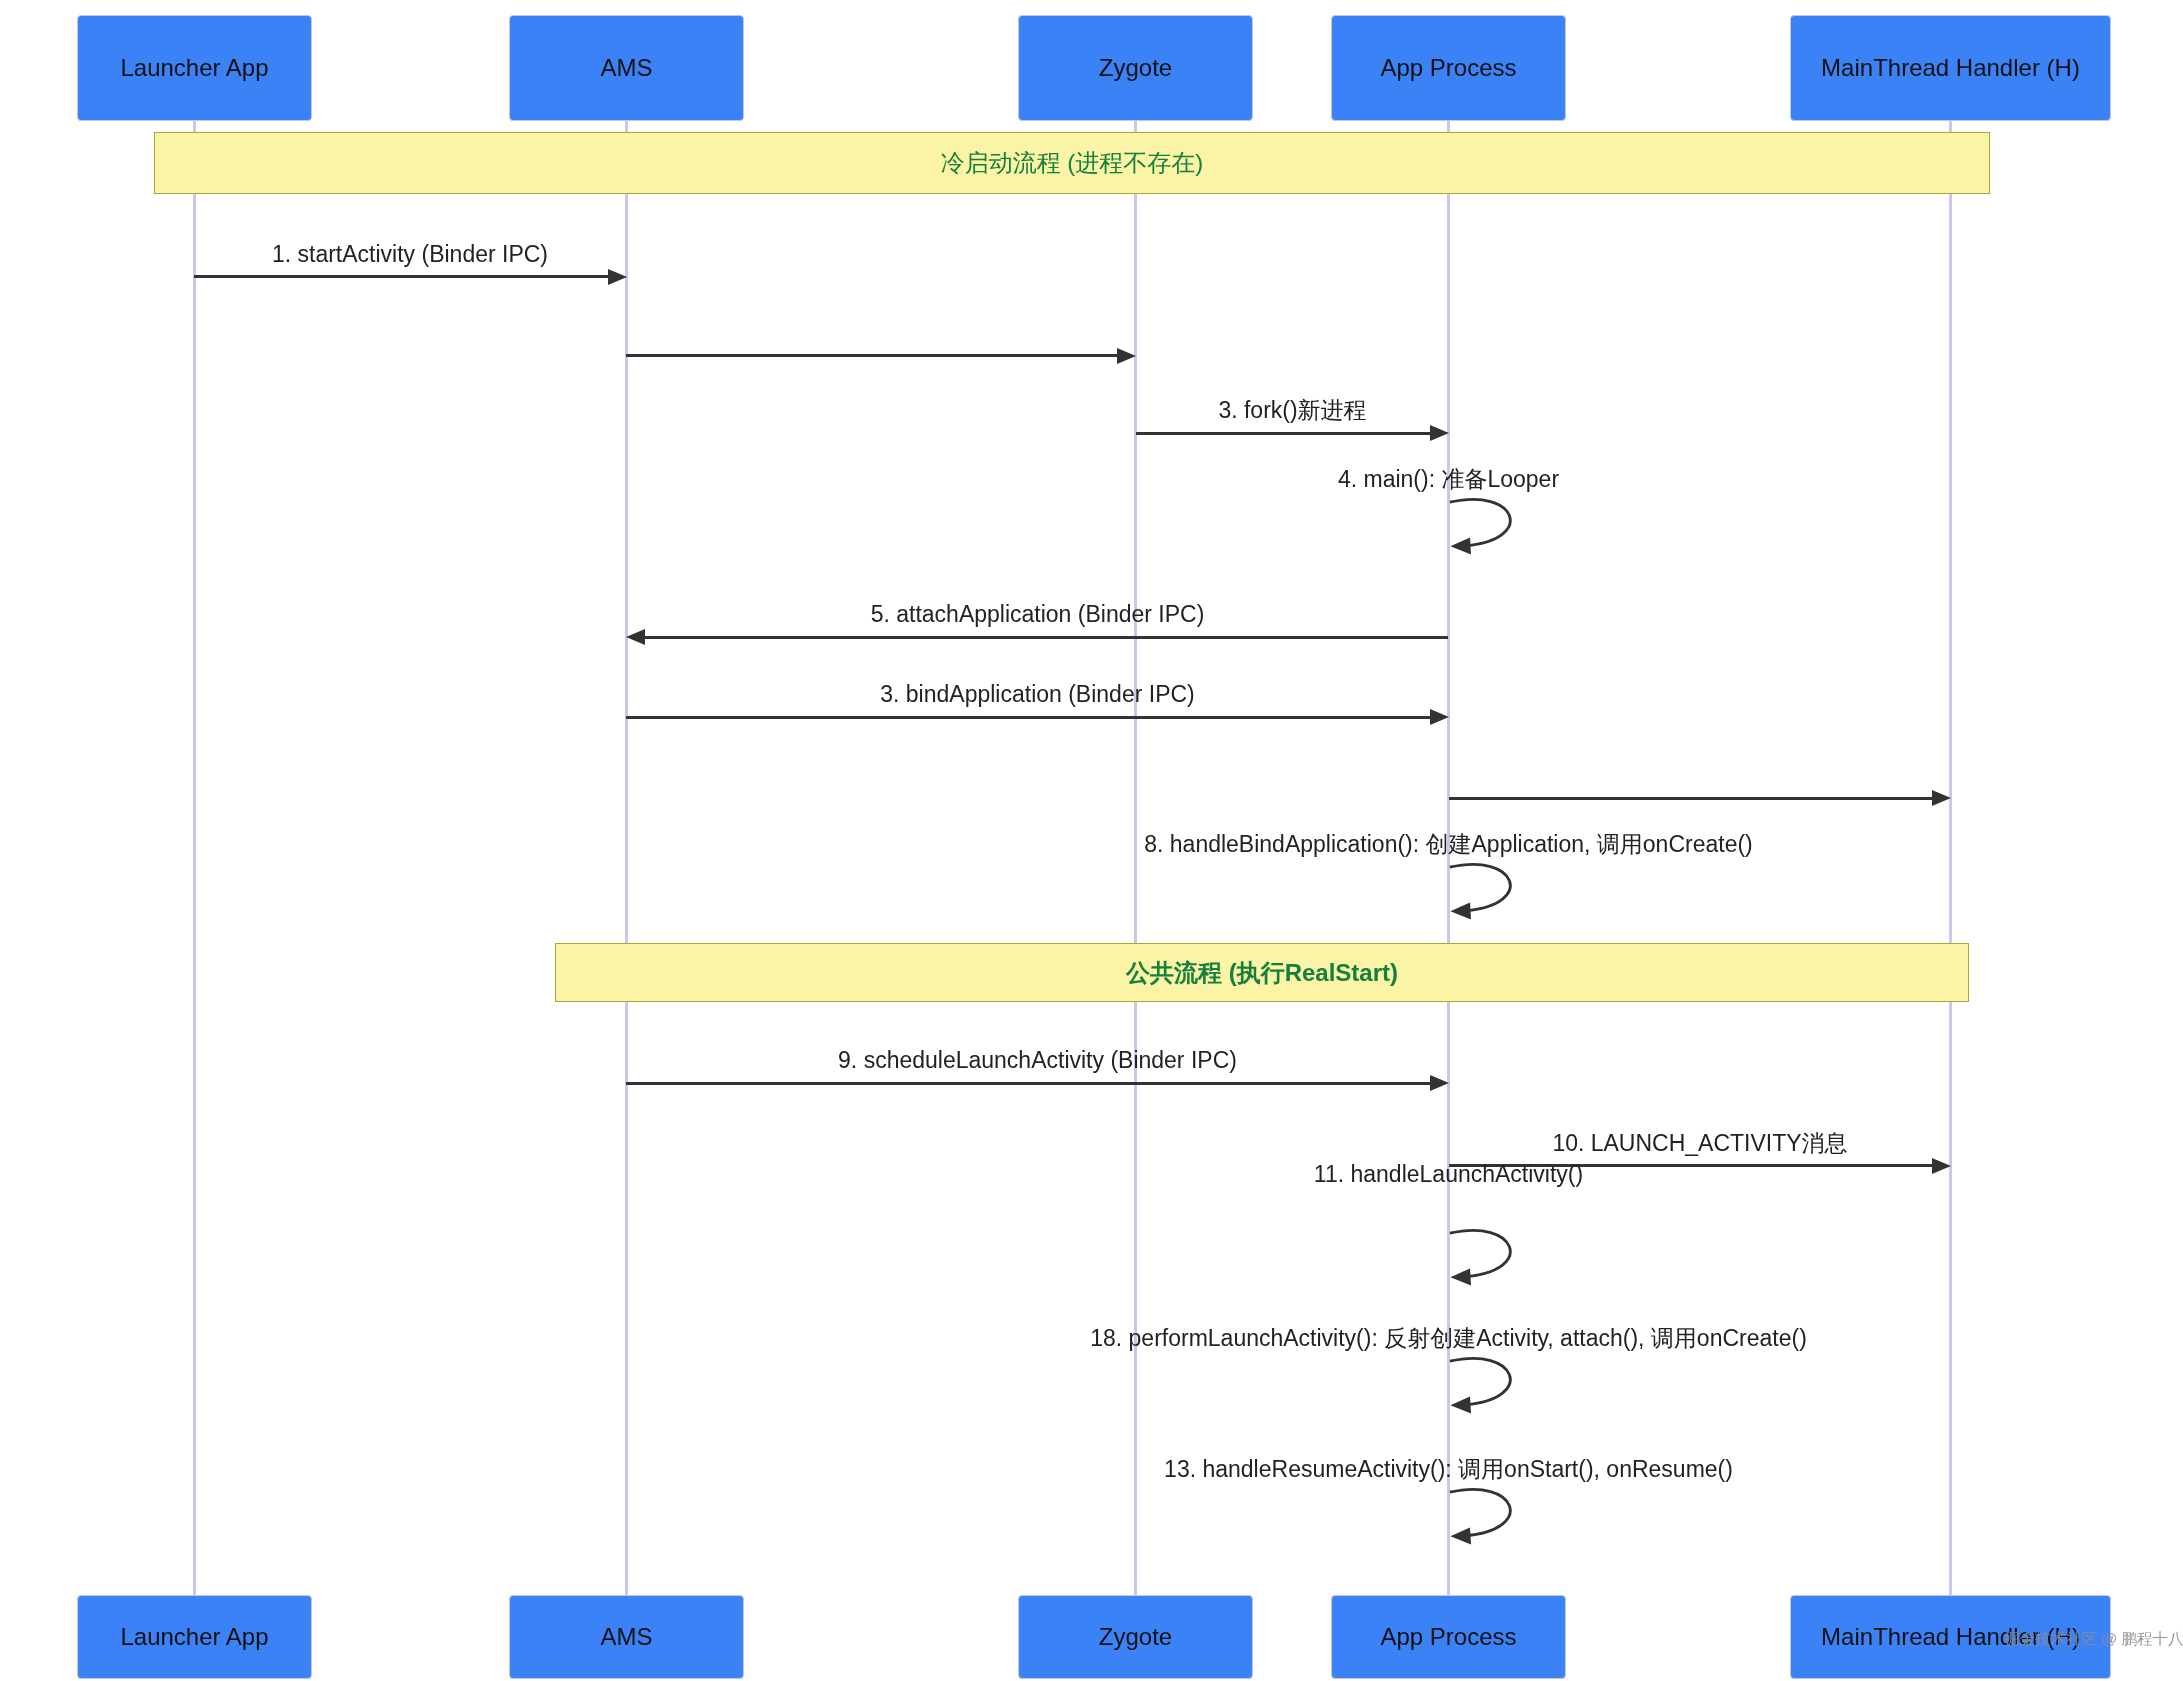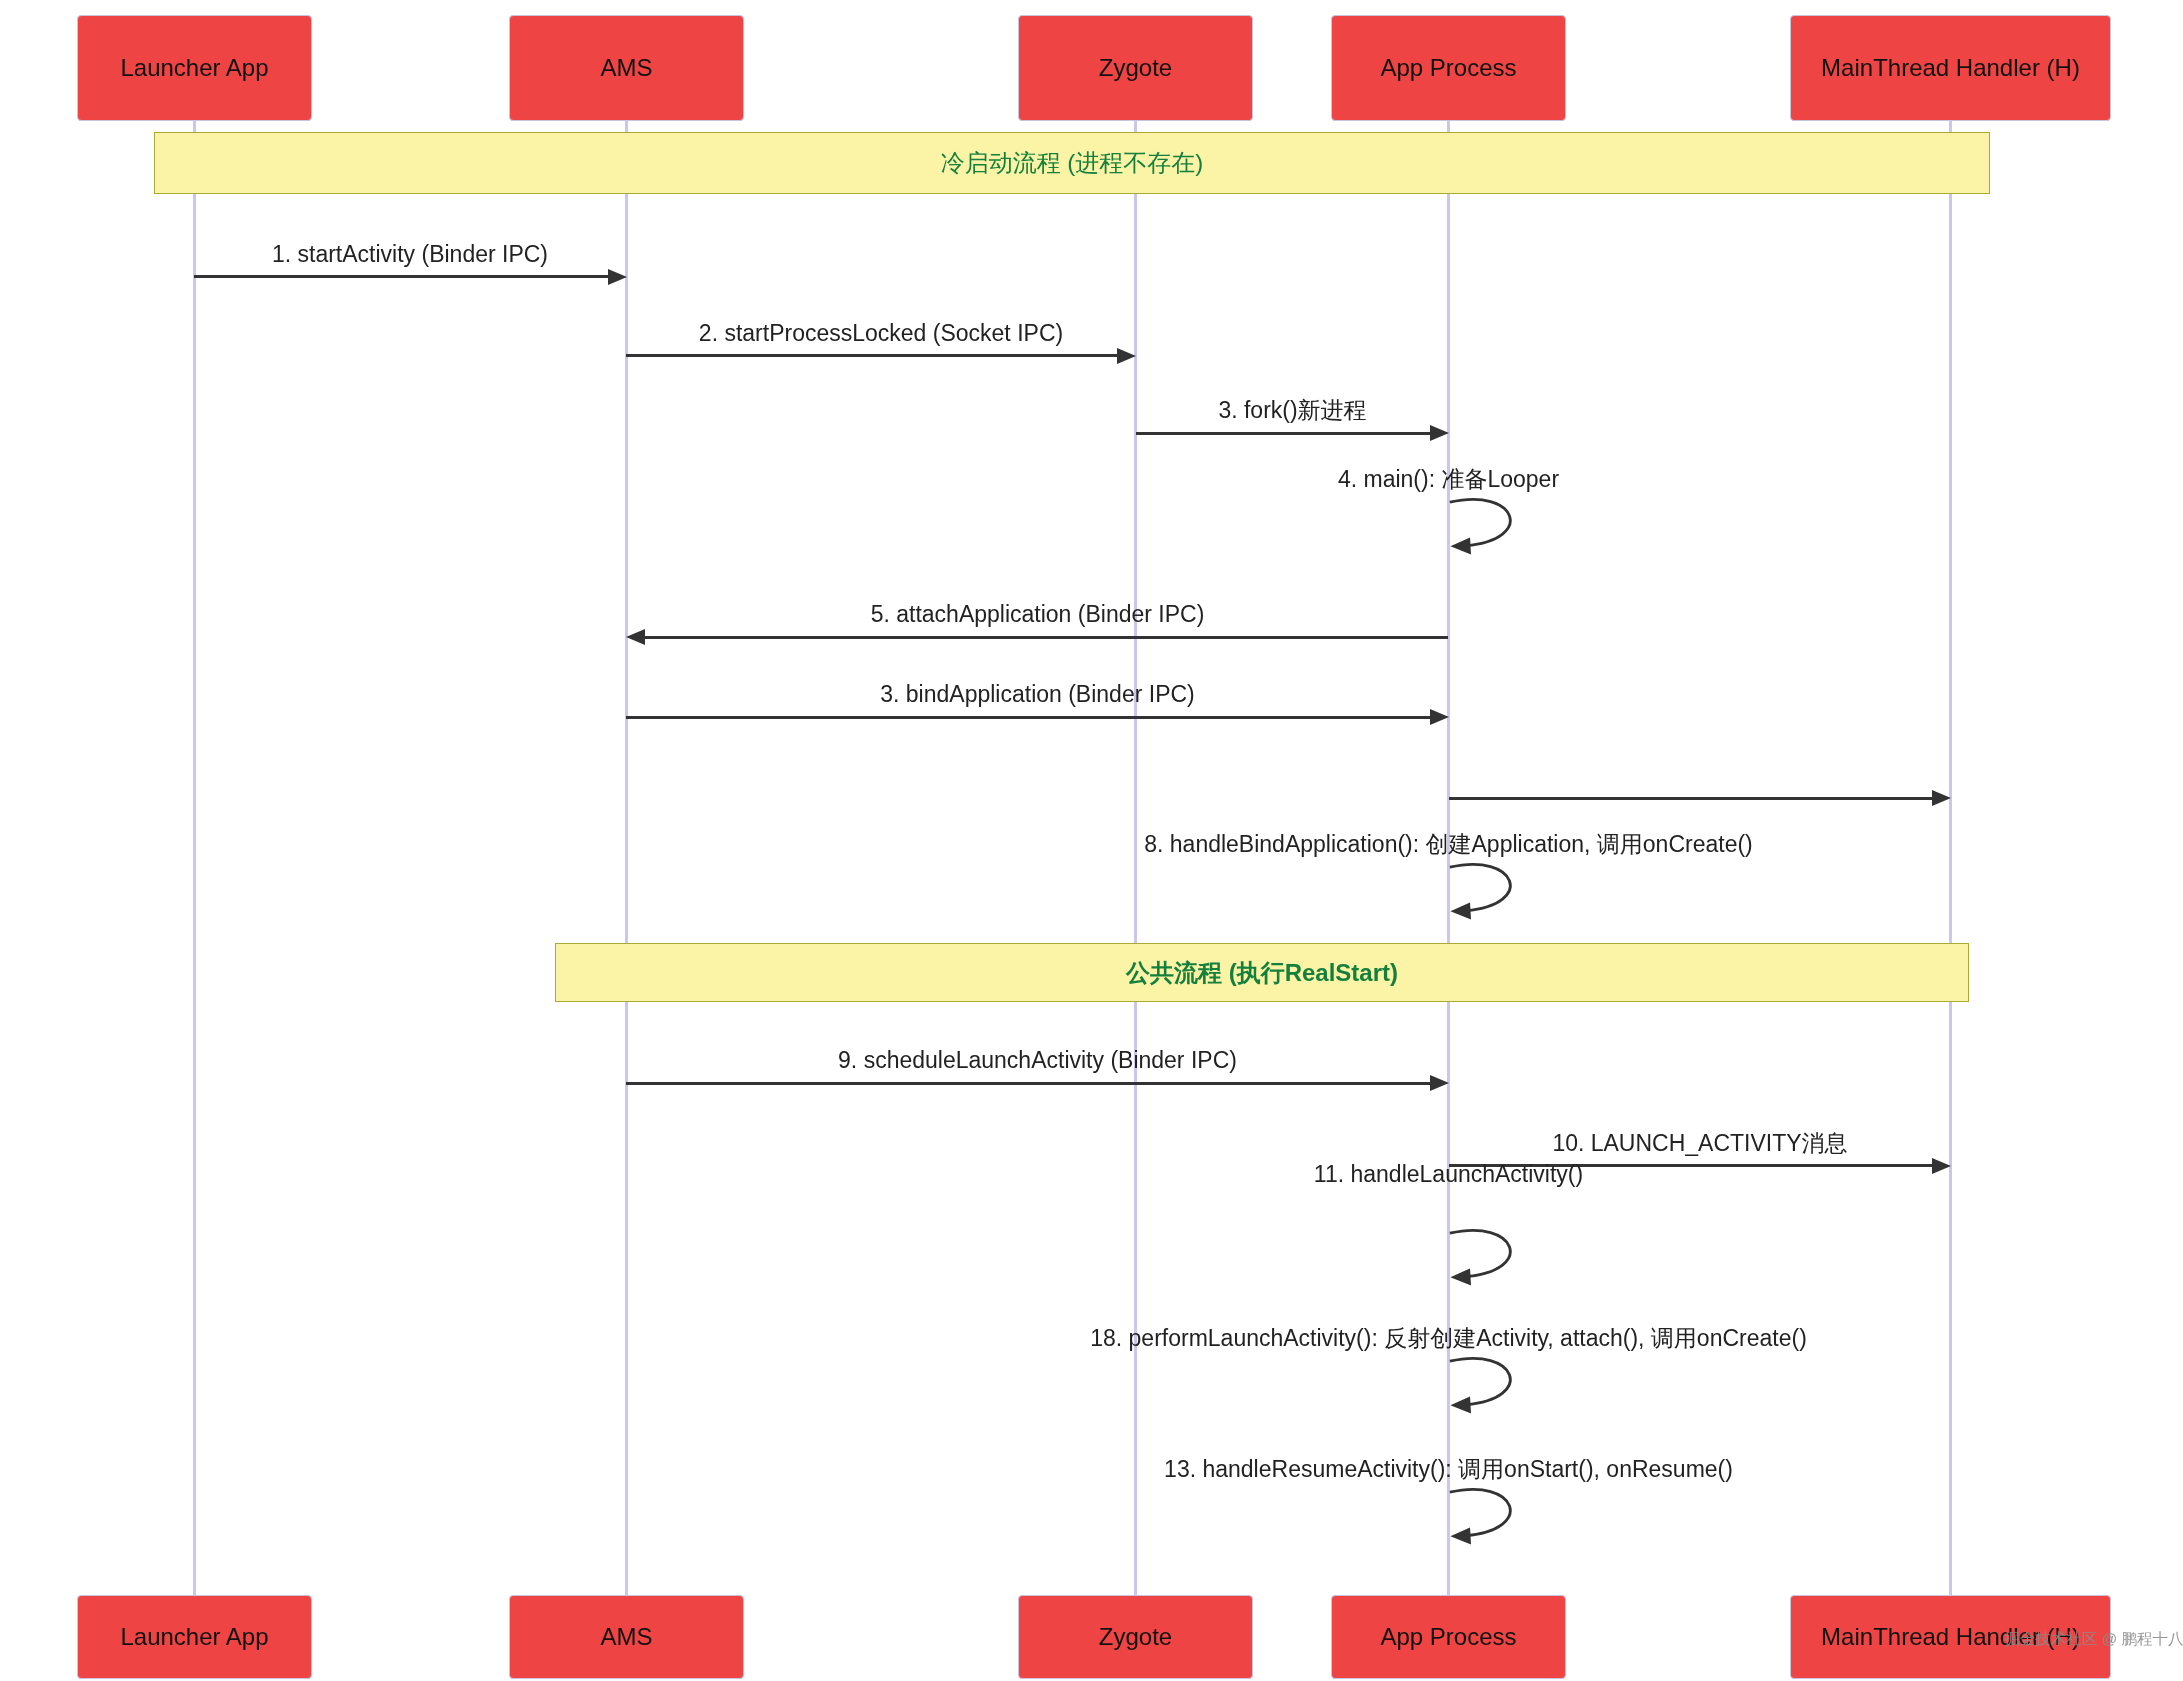--- a/index.html
+++ b/index.html
@@ -1,21 +1,21 @@
 <!DOCTYPE html>
 <html style="font-size:8.3px"><head>
 <meta charset="utf-8">
 <style>
   html,body{margin:0;padding:0;background:#ffffff;}
   body{font-family:"Liberation Sans","DejaVu Sans",sans-serif;}
   #canvas{position:relative;width:2183px;height:1681px;background:#ffffff;overflow:hidden;}
 
   .lifeline{position:absolute;width:3.1px;background:#CDC5EC;top:119px;height:1478px;}
 
-  .actor{position:absolute;height:106px;background:#ef4444;border:1.6px solid #C6C6E4;
+  .actor{position:absolute;height:106px;background:#3b82f6;border:1.6px solid #C6C6E4;
          border-radius:4.1px;display:flex;align-items:center;justify-content:center;
          font-size:24px;color:#111;box-sizing:border-box;}
   .actor.bottom{height:84px;}
 
   .note{position:absolute;background:#FBF3A6;border:1.6px solid #AAAA33;box-sizing:border-box;
         display:flex;align-items:center;justify-content:center;font-size:24px;color:#15803d;}
 
   .msg-label{position:absolute;text-align:center;font-size:23px;color:#222;
              height:30px;line-height:30px;white-space:nowrap;}
 
@@ -61,21 +61,20 @@
       <span>App Process</span>
     </div>
   <div class="actor" style="left:1790px;top:14.5px;width:321px;">
       <span>MainThread Handler (H)</span>
     </div>
 
   <div class="msg-label" style="left:194px;top:239px;width:432px;">1. startActivity (Binder IPC)</div>
   <div class="msg-line" style="left:194px;top:275px;width:415px;"></div>
   <div class="head-r" style="left:608px;top:269px;"></div>
 
-  <div class="msg-label" style="left:626px;top:318px;width:510px;">2. startProcessLocked (Socket IPC)</div>
   <div class="msg-line" style="left:626px;top:354px;width:491px;"></div>
   <div class="head-r" style="left:1117px;top:348px;"></div>
 
   <div class="msg-label" style="left:1136px;top:395px;width:313px;">3. fork()新进程</div>
   <div class="msg-line" style="left:1136px;top:432px;width:294px;"></div>
   <div class="head-r" style="left:1430px;top:425px;"></div>
 
   <div class="msg-label" style="left:983px;top:464px;width:931px;">4. main(): 准备Looper</div>
   <svg class="loop-svg" style="left:1447px;top:495px;" viewBox="0 0 175 118">
     <path d="M5,14 C135,-16 172,86 36,98" fill="none" stroke="#333333" stroke-width="5.5"></path>

